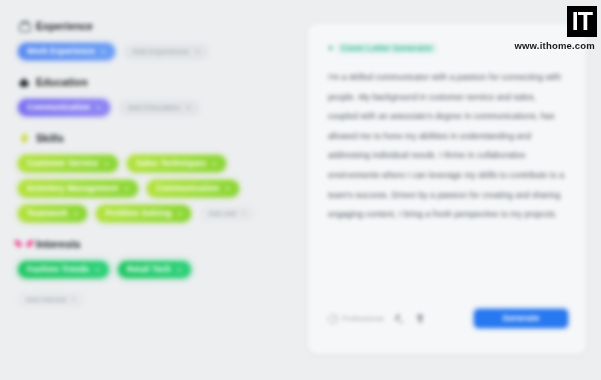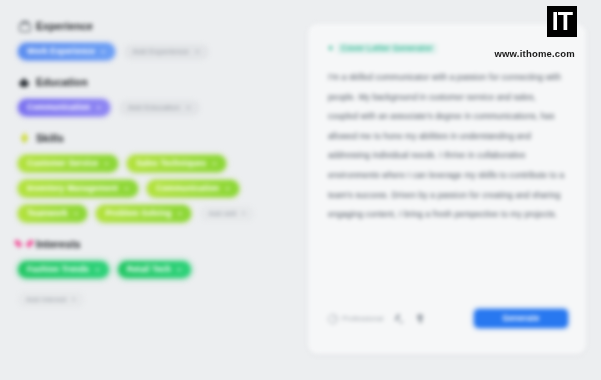--- a/index.html
+++ b/index.html
@@ -321,21 +321,21 @@
     display: inline-flex;
     align-items: center;
     justify-content: center;
     letter-spacing: .2px;
     box-shadow: 0 0 0 3px rgba(50,130,245,.18);
   }
 
   
   .watermark {
     position: absolute;
-    right: 24px;
+    right: 4px;
     top: 6px;
     width: 104px;
     text-align: center;
     z-index: 20;
   }
   .wm-row {
     display: flex;
     align-items: flex-start;
     justify-content: flex-end;
     gap: 2px;
@@ -357,21 +357,21 @@
     line-height: 30px;
     font-family: "DejaVu Sans", sans-serif;
   }
   .wm-url {
     font-size: 9.5px;
     font-weight: bold;
     color: #1a1a1a;
     letter-spacing: .2px;
     text-align: right;
     padding-right: 2px;
-    margin-top: 11px;
+    margin-top: 3px;
   }
 </style>
 </head>
 <body>
 
 <div class="screen">
 
   <div class="left-col">
 
     <div class="section">

